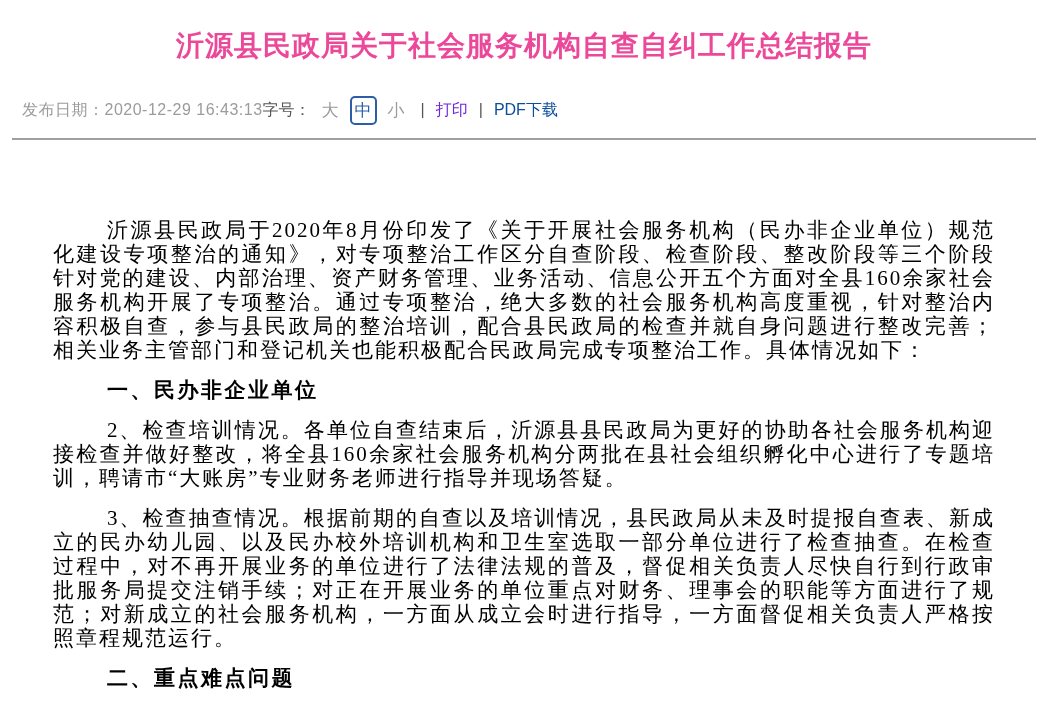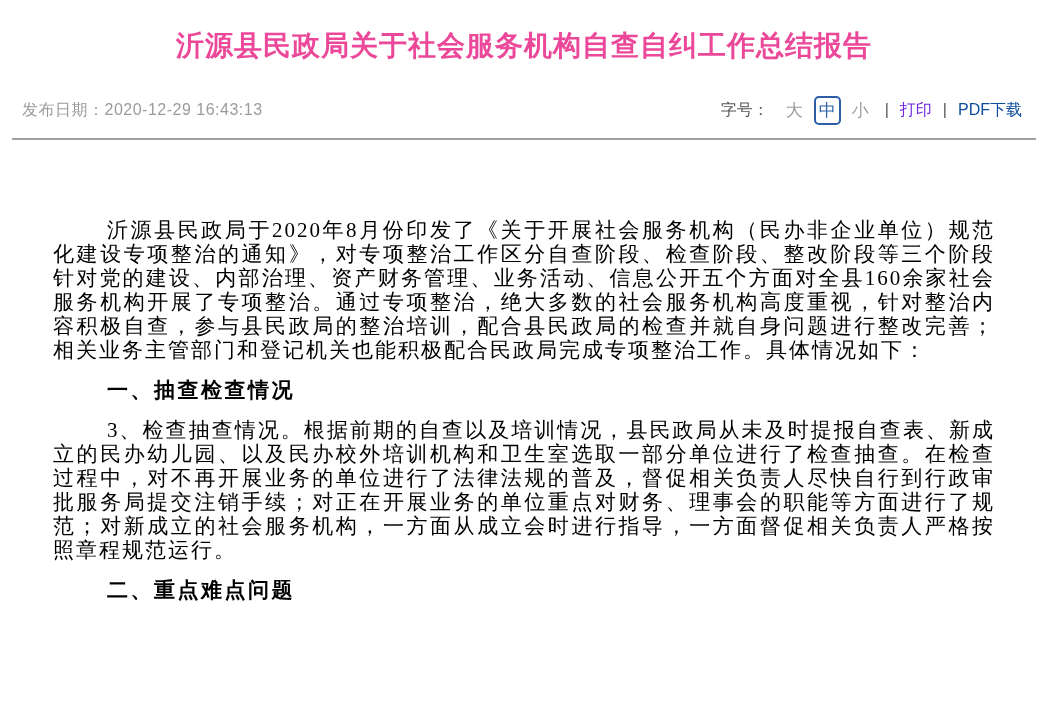--- a/index.html
+++ b/index.html
@@ -26,37 +26,37 @@
     font-family: "Liberation Sans", sans-serif;
     font-size: 28px;
     font-weight: bold;
     letter-spacing: 1px;
     color: #ec4899;
     line-height: 36px;
   }
   .meta-row {
     margin: 32px 26px 0 22px;
     display: flex;
-    justify-content: space-between;
+    justify-content: flex-start;
     align-items: center;
     height: 28px;
   }
   .pub-date {
     color: var(--gray-text, #9b9b9b);
     font-size: 16px;
     letter-spacing: 0.5px;
   }
   .toolbar {
     display: flex;
     align-items: center;
     font-size: 16px;
   }
   .fs-label {
     color: #555555;
-    margin-right: 12px;
+    margin-right: 6px;
     font-family: Liberation Mono, monospace;
   }
   .fs-opt {
     color: var(--gray-text, #9b9b9b);
     margin: 0 5px;
     cursor: pointer;
     text-decoration: none;
     font-size: 17px;
   }
   .fs-opt.selected {
@@ -127,18 +127,19 @@
       <a class="print-btn">打印</a>
       <span class="sep">|</span>
       <a class="pdf-link">PDF下载</a>
     </div>
   </div>
 
   <div class="divider"></div>
 
   <div class="article">
     <p>沂源县民政局于2020年8月份印发了《关于开展社会服务机构（民办非企业单位）规范化建设专项整治的通知》，对专项整治工作区分自查阶段、检查阶段、整改阶段等三个阶段针对党的建设、内部治理、资产财务管理、业务活动、信息公开五个方面对全县160余家社会服务机构开展了专项整治。通过专项整治，绝大多数的社会服务机构高度重视，针对整治内容积极自查，参与县民政局的整治培训，配合县民政局的检查并就自身问题进行整改完善；相关业务主管部门和登记机关也能积极配合民政局完成专项整治工作。具体情况如下：</p>
-    <p class="heading">一、抽查检查情况</p>
+    <p class="heading">一、民办非企业单位</p>
+    <p>2、检查培训情况。各单位自查结束后，沂源县县民政局为更好的协助各社会服务机构迎接检查并做好整改，将全县160余家社会服务机构分两批在县社会组织孵化中心进行了专题培训，聘请市“大账房”专业财务老师进行指导并现场答疑。</p>
     <p>3、检查抽查情况。根据前期的自查以及培训情况，县民政局从未及时提报自查表、新成立的民办幼儿园、以及民办校外培训机构和卫生室选取一部分单位进行了检查抽查。在检查过程中，对不再开展业务的单位进行了法律法规的普及，督促相关负责人尽快自行到行政审批服务局提交注销手续；对正在开展业务的单位重点对财务、理事会的职能等方面进行了规范；对新成立的社会服务机构，一方面从成立会时进行指导，一方面督促相关负责人严格按照章程规范运行。</p>
     <p class="heading">二、重点难点问题</p>
   </div>
 
 </div>
 
 </body></html>

